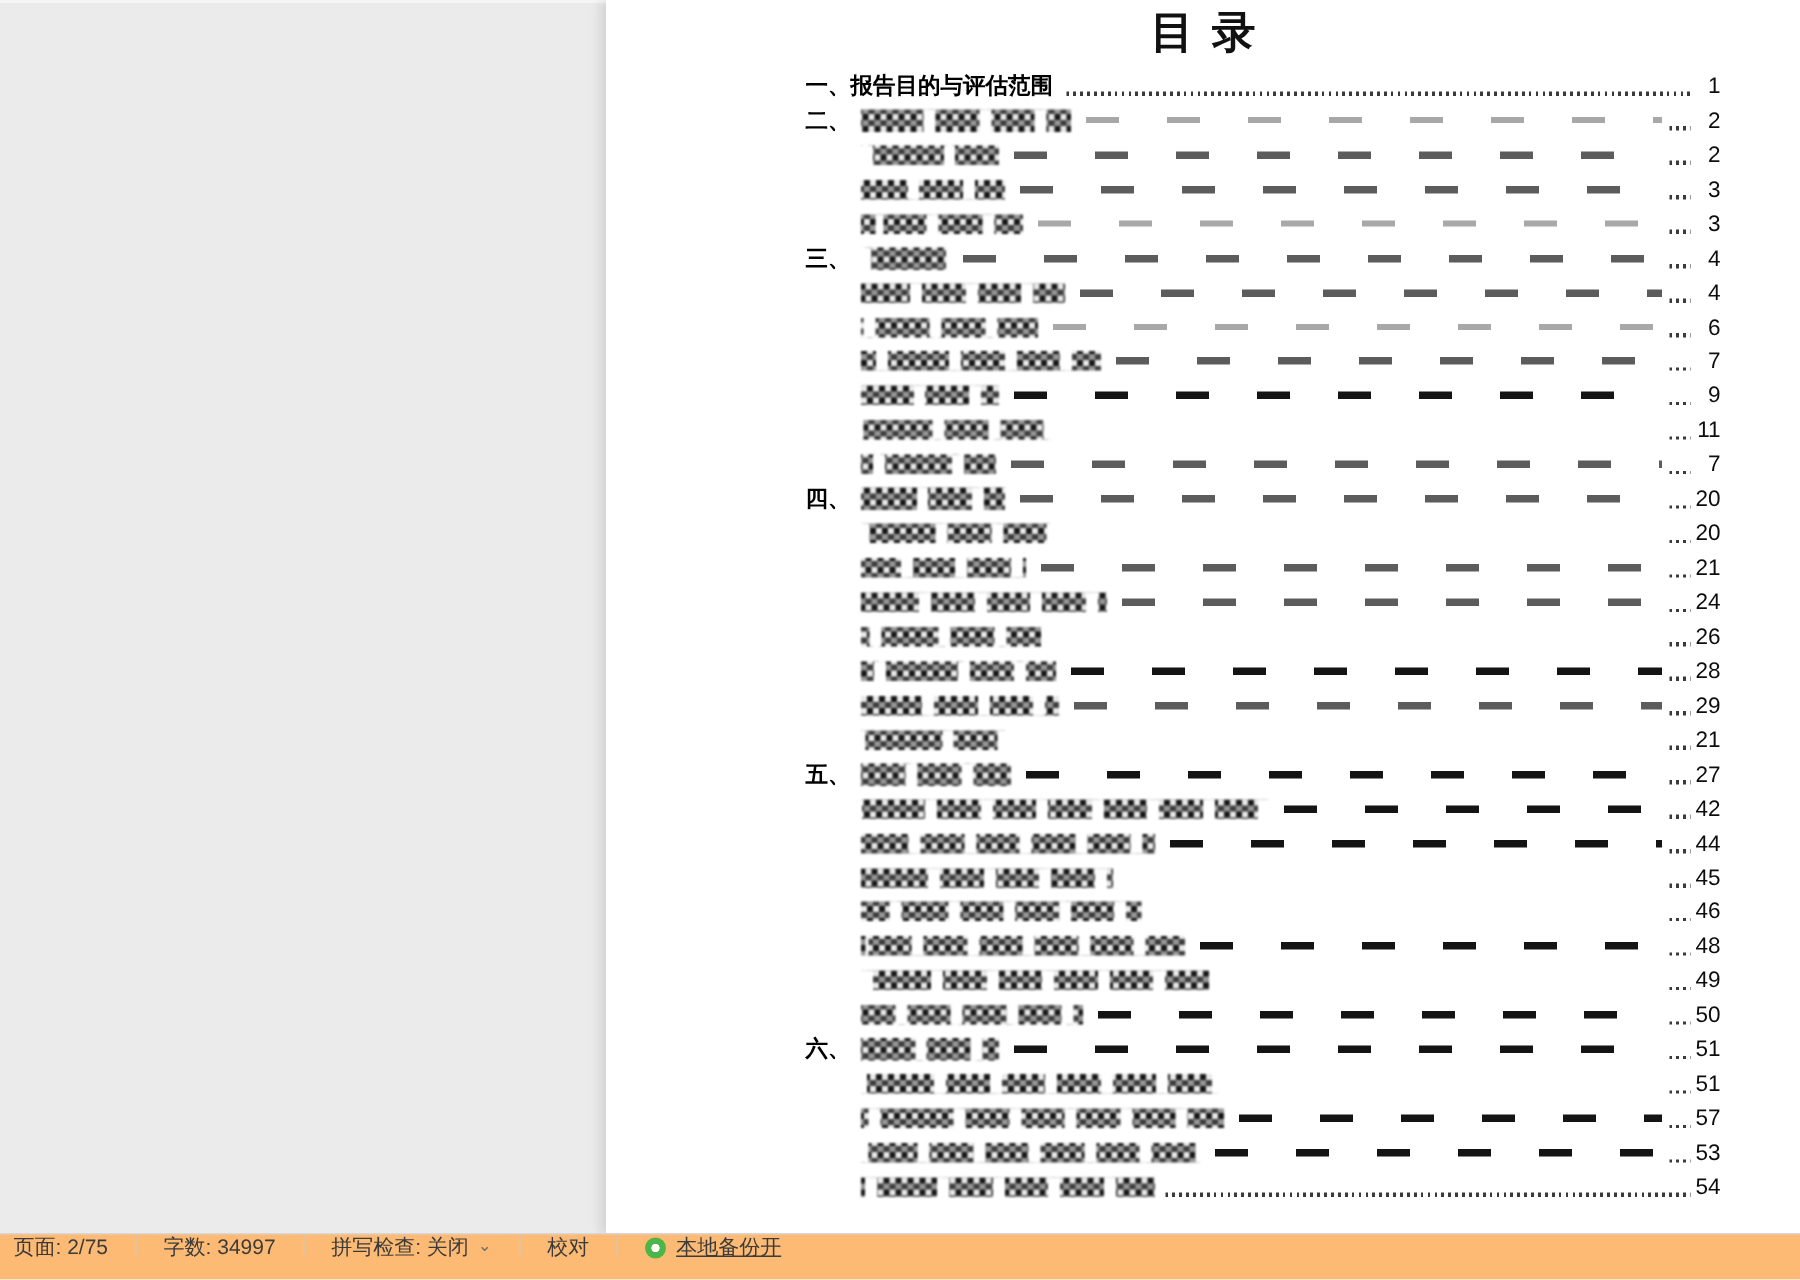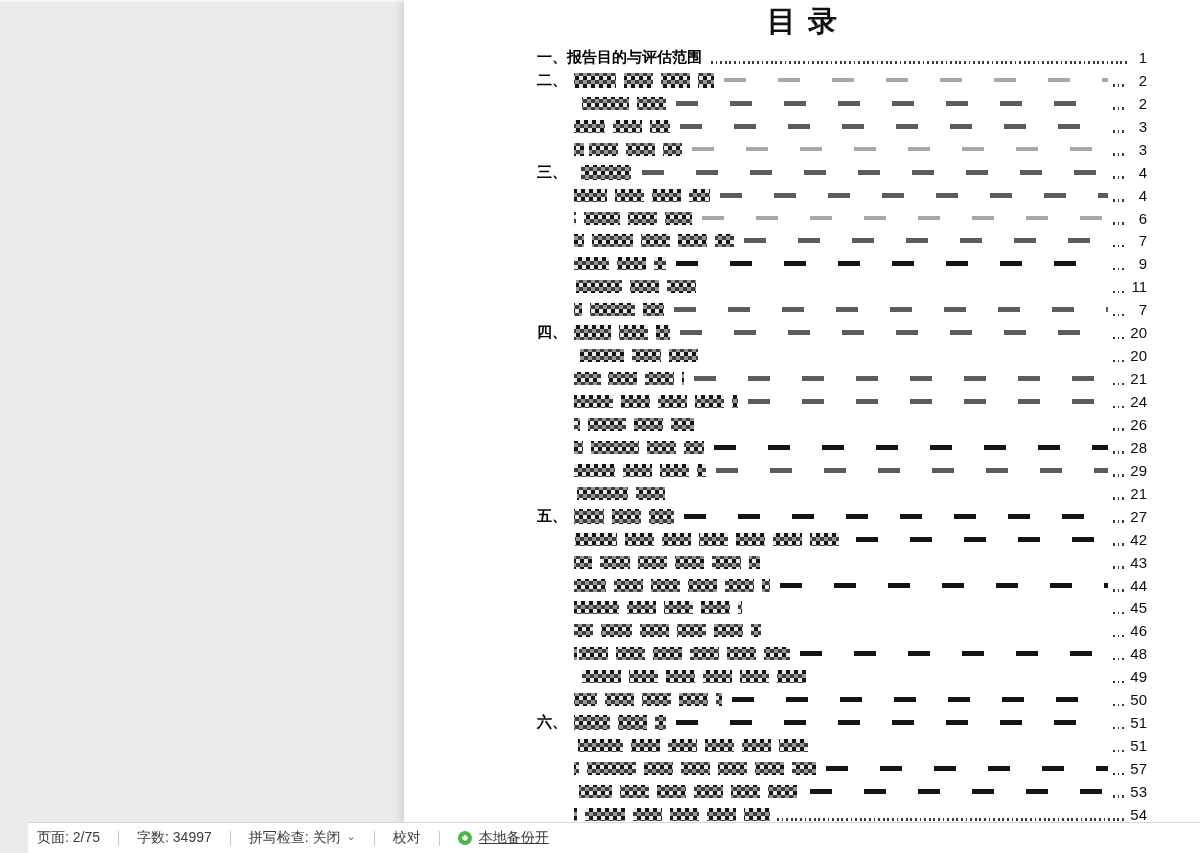--- a/index.html
+++ b/index.html
@@ -68,23 +68,23 @@
     flex:0 0 14px; height:2.5px; align-self:flex-end; margin:0 2px 5px 0;
     background:repeating-linear-gradient(90deg,#3a3a3a 0 1.8px, transparent 1.8px 4.6px);
   }
   .pagenum {
     flex:0 0 auto; min-width:18px; text-align:right;
     font-size:15px; color:#0d0d0d; white-space:nowrap;
   }
   
   .status-bar {
     position:absolute; left:0; right:0; bottom:0; height:31px;
-    background:#ffffff; border-top:1px solid #d8d6d6;
-    display:flex; align-items:center;
-    font-size:14px; color:#3b3b3b; white-space:nowrap;margin-left:28px;
+    background:#fdba74; border-top:1px solid #d8d6d6;
+    display:flex; align-items:flex-start;
+    font-size:14px; color:#3b3b3b; white-space:nowrap;
   }
   .status-item { flex:0 0 auto; cursor:default; }
   .status-item:first-child { margin-left:9px; }
   .status-divider {
     flex:0 0 1px; height:15px; background:#c9c7c7; margin:0 18px;
   }
   .sb-caret { color:#6d6d6d; font-size:11px; margin-left:6px; display:inline-block; transform:translateY(-2px); }
   .backup-wrap { display:flex; align-items:center;text-decoration:underline; }
   .backup-dot {
     width:14px; height:14px; border-radius:50%;
@@ -228,26 +228,20 @@
         <span class="blurred" style="width: 100px; background-position: 1px 0px, 1px 6px;"></span>
         <span class="leader dashes dark"></span>
         <span class="tail-dots"></span>
         <span class="pagenum">27</span>
       </div>
       <div class="toc-row sub">
         <span class="blurred" style="width: 272px; background-position: 14px 0px, 6px 0px;"></span>
         <span class="leader dashes dark"></span>
         <span class="tail-dots"></span>
         <span class="pagenum">42</span>
-      </div>
-      <div class="toc-row sub">
-        <span class="blurred" style="width: 186px; background-position: 27px 0px, 2px 3px;"></span>
-        <span class="leader space"></span>
-        <span class="tail-dots"></span>
-        <span class="pagenum">43</span>
       </div>
       <div class="toc-row sub">
         <span class="blurred" style="width: 196px; background-position: 3px 0px, 7px 6px;"></span>
         <span class="leader dashes dark"></span>
         <span class="tail-dots"></span>
         <span class="pagenum">44</span>
       </div>
       <div class="toc-row sub">
         <span class="blurred" style="width: 168px; background-position: 16px 0px, 3px 0px;"></span>
         <span class="leader space"></span>

